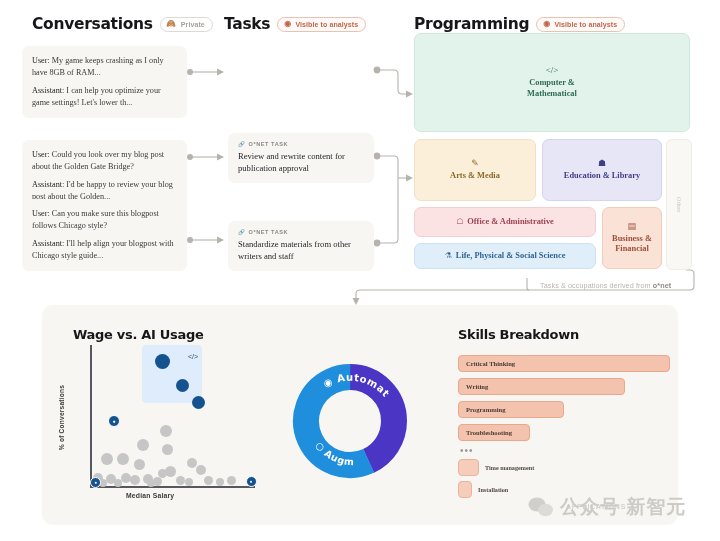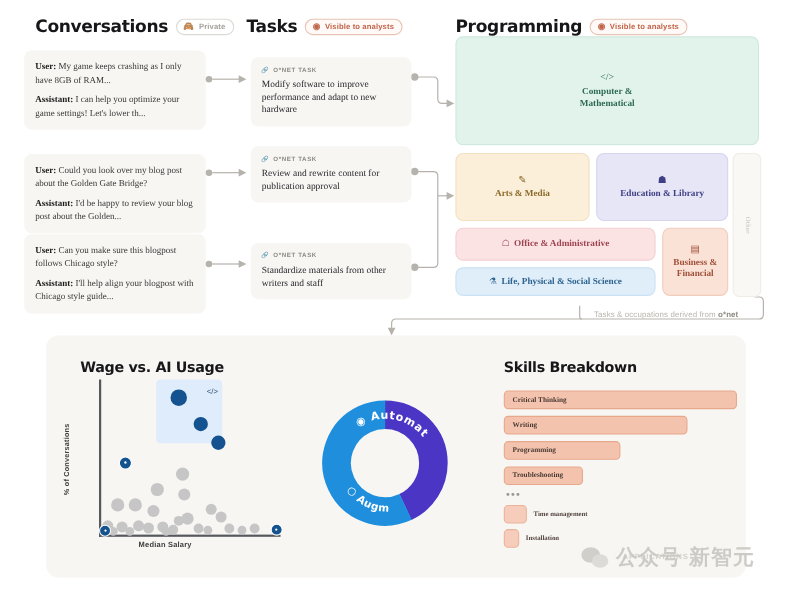--- a/index.html
+++ b/index.html
@@ -33,21 +33,21 @@
   .conv{
     position:absolute;left:22px;width:165px;
     background:#f7f6f3;border-radius:7px;padding:9px 10px;
     box-sizing:border-box;
   }
   .conv p{
     margin:0 0 6px 0;font-family:"Liberation Serif", serif;
     font-size:8.2px;line-height:1.45;color:#3a3a3a;
   }
   .conv p:last-child{margin-bottom:0;}
-  .conv b{font-weight:700;color:#1d1d1d;}
+  .conv b{font-weight:400;color:#1d1d1d;}
 
   
   .task{
     position:absolute;left:228px;width:146px;
     background:#f7f6f3;border-radius:7px;padding:8px 10px 9px 10px;
     box-sizing:border-box;
   }
   .task .kicker{
     display:flex;align-items:center;gap:3px;
     font-size:5.6px;font-weight:700;letter-spacing:.55px;color:#8d8a83;
@@ -174,21 +174,21 @@
   </div>
 
   <div class="conv" style="top:46px;">
     <p><b>User:</b> <span>My game keeps crashing as I only have 8GB of RAM...</span></p>
     <p><b>Assistant:</b> <span>I can help you optimize your game settings! Let's lower th...</span></p>
   </div>
   <div class="conv" style="top:140px;">
     <p><b>User:</b> <span>Could you look over my blog post about the Golden Gate Bridge?</span></p>
     <p><b>Assistant:</b> <span>I'd be happy to review your blog post about the Golden...</span></p>
   </div>
-  <div class="conv" style="top:213px;">
+  <div class="conv" style="top:199px;">
     <p><b>User:</b> <span>Can you make sure this blogpost follows Chicago style?</span></p>
     <p><b>Assistant:</b> <span>I'll help align your blogpost with Chicago style guide...</span></p>
   </div>
 
   <svg style="position:absolute;left:0;top:0;width:720px;height:541px;">
     <g stroke="#b6b3ad" stroke-width="1.1" fill="none">
 
       <circle cx="190" cy="72" r="3" fill="#b6b3ad" stroke="none"></circle>
       <path d="M193 72 H218"></path>
       <path d="M217 68.5 L224 72 L217 75.5 Z" fill="#b6b3ad" stroke="none"></path>
@@ -211,27 +211,20 @@
       <path d="M398 178 H408"></path>
       <path d="M406 174.5 L413 178 L406 181.5 Z" fill="#b6b3ad" stroke="none"></path>
 
       <path d="M690 283 V276" stroke="none"></path>
       <path d="M686 270 H690 Q694 270 694 274 V286 Q694 290 690 290 H360 Q356 290 356 294 V300"></path>
       <path d="M352.5 298 L356 305 L359.5 298 Z" fill="#b6b3ad" stroke="none"></path>
       <path d="M527 278 V288 Q527 290 529 290"></path>
     </g>
   </svg>
 
-  <div class="task" style="top:52px;">
-    <div class="kicker">
-      <span>🔗</span>
-      <span>O*NET TASK</span>
-    </div>
-    <div class="ttl">Modify software to improve performance and adapt to new hardware</div>
-  </div>
   <div class="task" style="top:133px;">
     <div class="kicker">
       <span>🔗</span>
       <span>O*NET TASK</span>
     </div>
     <div class="ttl">Review and rewrite content for publication approval</div>
   </div>
   <div class="task" style="top:221px;">
     <div class="kicker">
       <span>🔗</span>

